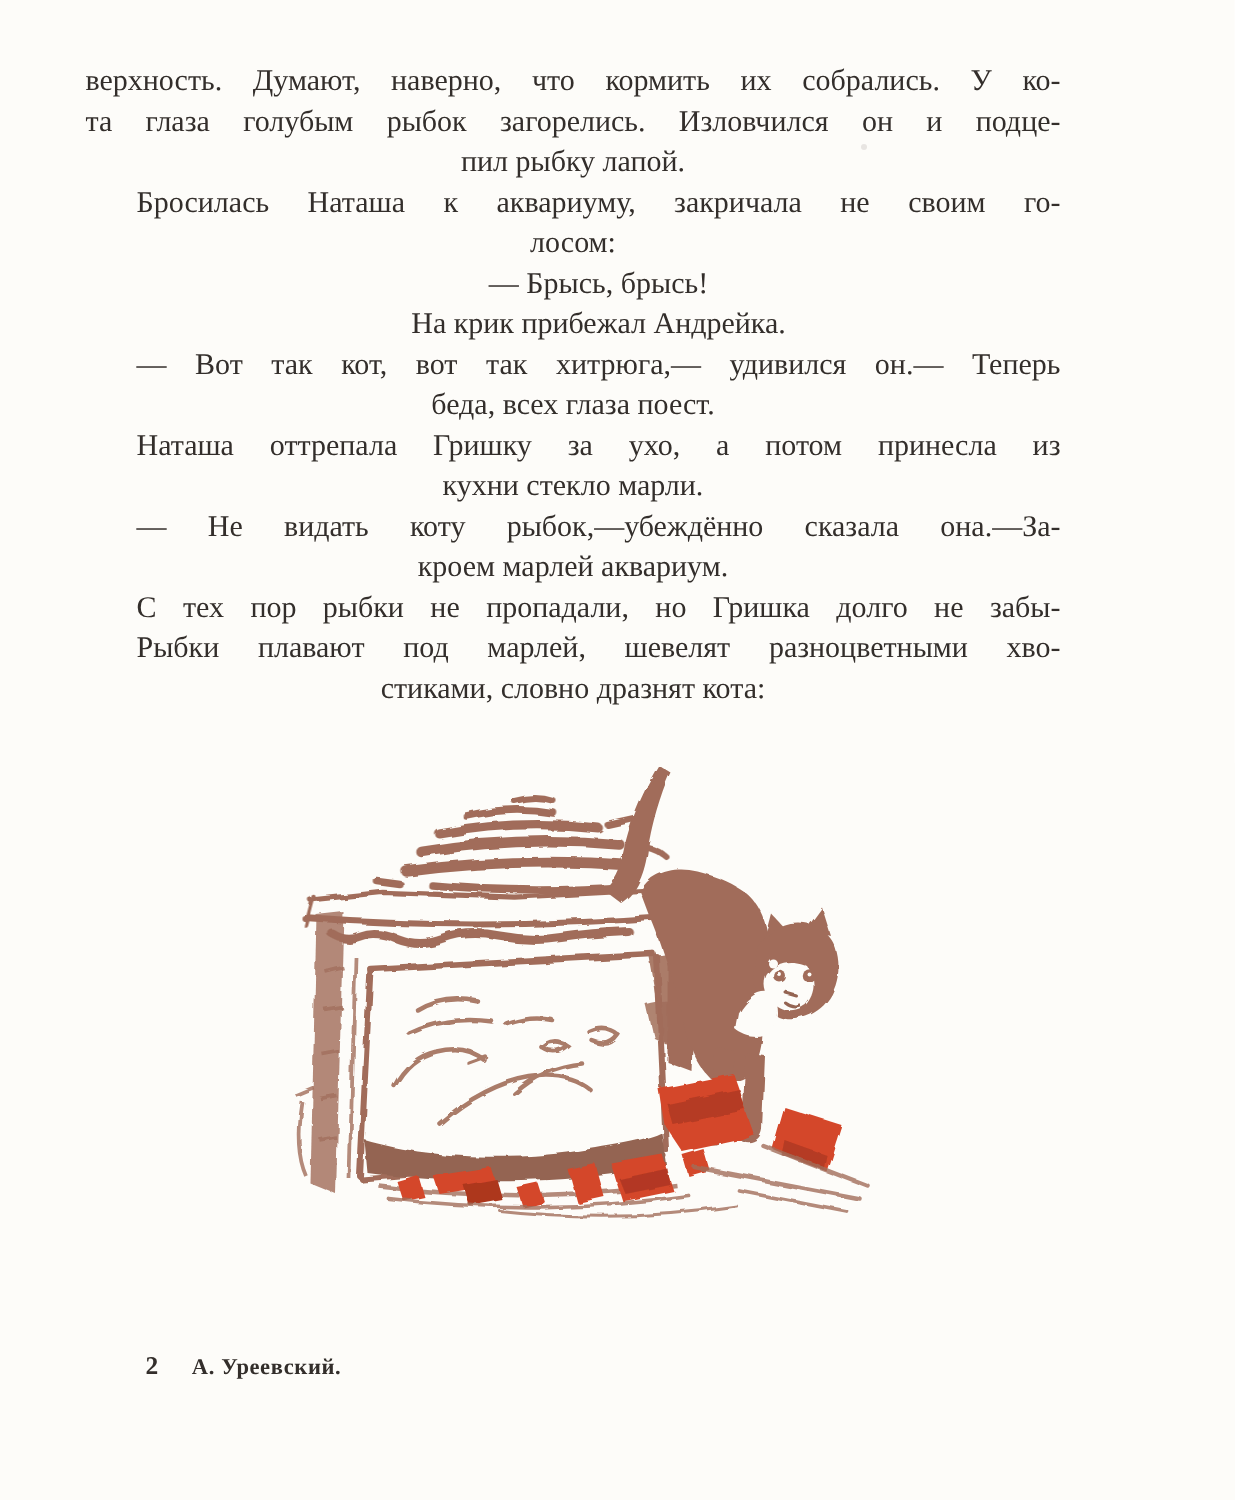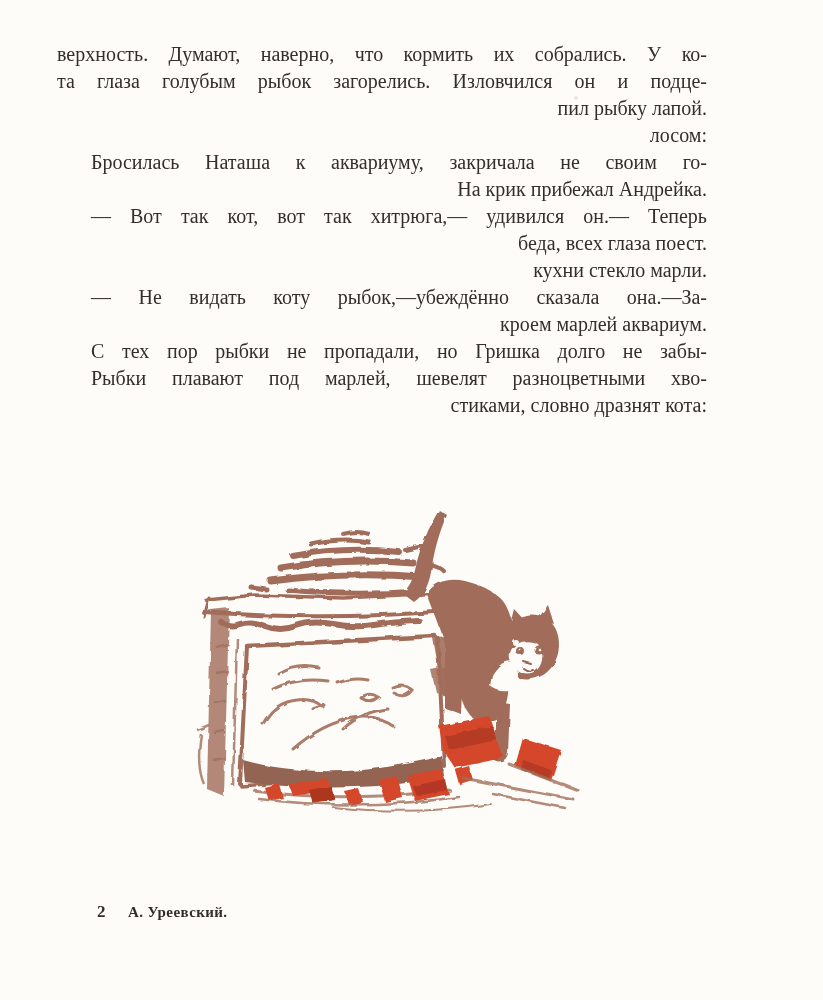--- a/index.html
+++ b/index.html
@@ -8,21 +8,21 @@
     position:relative;width:814px;height:1000px;overflow:hidden;
     background:#fdfcf9;
     font-family:"Liberation Serif", serif;
     color:#332e2b;
     padding-left:34px;
   }
   .textblock{
     position:absolute;left:57px;top:41px;width:650px;
     font-size:20px;line-height:27px;
   }
-  .line{height:27px;overflow:hidden;text-align:right;}
+  .line{height:27px;overflow:hidden;text-align:center;}
   .line.j{text-align:justify;text-align-last:justify;}
   .line.ind{text-indent:34px;}
   .illustration{
     position:absolute;left:193px;top:498px;width:400px;height:325px;
   }
   .footer{
     position:absolute;left:97px;top:860px;
     font-size:16px;letter-spacing:.4px;display:flex;align-items:baseline;
   }
   .pgnum{font-weight:bold;font-size:17px;}
@@ -31,25 +31,27 @@
 </style>
 </head>
 <body>
 
 <div class="page">
 
   <div class="textblock">
     <div class="line j">верхность. Думают, наверно, что кормить их собрались. У ко-</div>
     <div class="line j">та глаза голубым рыбок загорелись. Изловчился он и подце-</div>
     <div class="line">пил рыбку лапой.</div>
+    <div class="line j ind">Бросилась Наташа к аквариуму, закричала не своим го-</div>
     <div class="line">лосом:</div>
-    <div class="line j ind">Бросилась Наташа к аквариуму, закричала не своим го-</div>
+    <div class="line ind">— Брысь, брысь!</div>
     <div class="line ind">На крик прибежал Андрейка.</div>
     <div class="line j ind">— Вот так кот, вот так хитрюга,— удивился он.— Теперь</div>
     <div class="line">беда, всех глаза поест.</div>
+    <div class="line j ind">Наташа оттрепала Гришку за ухо, а потом принесла из</div>
     <div class="line">кухни стекло марли.</div>
     <div class="line j ind">— Не видать коту рыбок,—убеждённо сказала она.—За-</div>
     <div class="line">кроем марлей аквариум.</div>
     <div class="line j ind">С тех пор рыбки не пропадали, но Гришка долго не забы-</div>
     <div class="line j ind">Рыбки плавают под марлей, шевелят разноцветными хво-</div>
     <div class="line">стиками, словно дразнят кота:</div>
   </div>
 
   <svg class="illustration" viewBox="0 0 400 325" role="img" aria-label="Кот с поднятым хвостом стоит возле аквариума, накрытого марлей, на красной полосатой подстилке">
     <defs>

